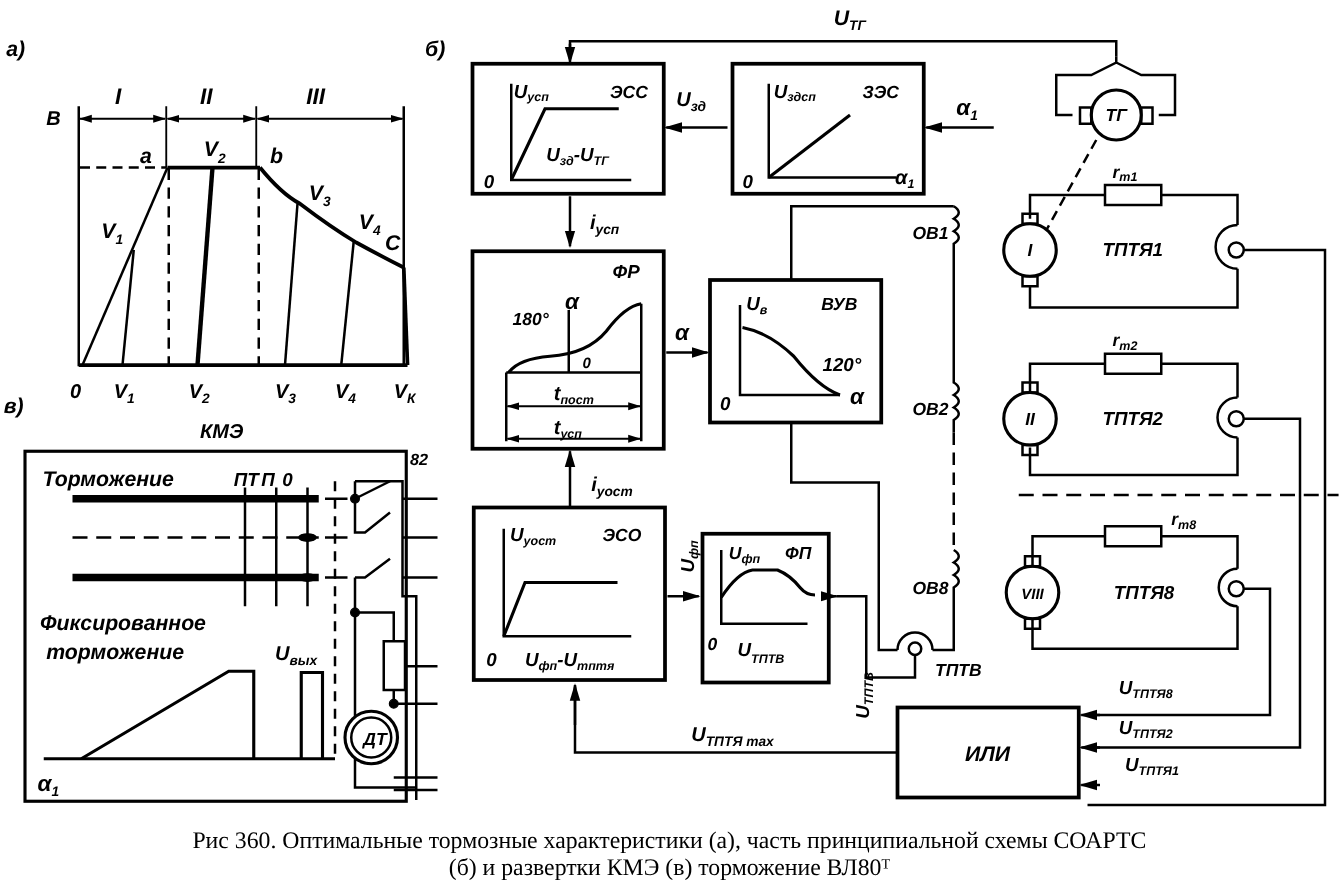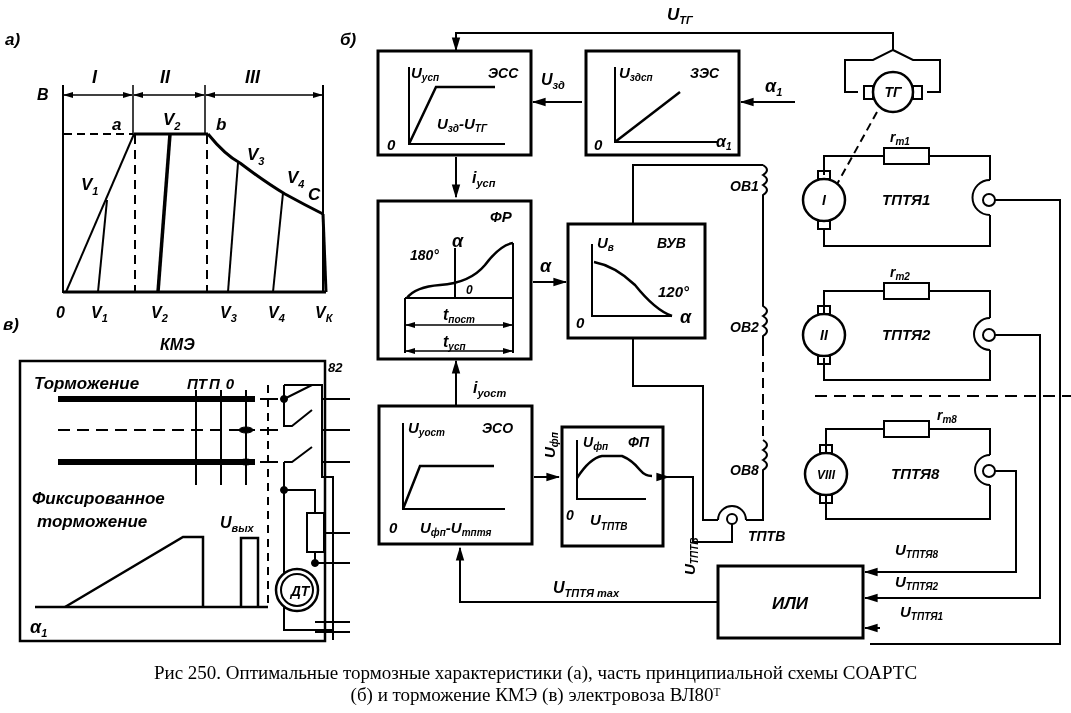--- a/index.html
+++ b/index.html
@@ -278,14 +278,14 @@
 
   <text class="lbl" x="882" y="205" font-size="15">ТПТЯ1</text>
   <text class="lbl" x="882" y="340" font-size="15">ТПТЯ2</text>
   <text class="lbl" x="891" y="479" font-size="15">ТПТЯ8</text>
 
   <text class="lbl" x="895" y="555" font-size="15"><tspan>U</tspan><tspan font-size="10" dy="3">ТПТЯ8</tspan></text>
   <text class="lbl" x="895" y="587" font-size="15"><tspan>U</tspan><tspan font-size="10" dy="3">ТПТЯ2</tspan></text>
   <text class="lbl" x="900" y="617" font-size="15"><tspan>U</tspan><tspan font-size="10" dy="3">ТПТЯ1</tspan></text>
 </svg>
 
-<div class="caption cap1">Рис 250. Оптимальные тормозные характеристики (а), часть принципиальной схемы СОАРТС</div>
-<div class="caption cap2">(б) и торможение КМЭ (в) электровоза ВЛ80ᵀ</div>
+<div class="caption cap1">Рис 360. Оптимальные тормозные характеристики (а), часть принципиальной схемы СОАРТС</div>
+<div class="caption cap2">(б) и развертки КМЭ (в) торможение ВЛ80ᵀ</div>
 
 </body></html>

